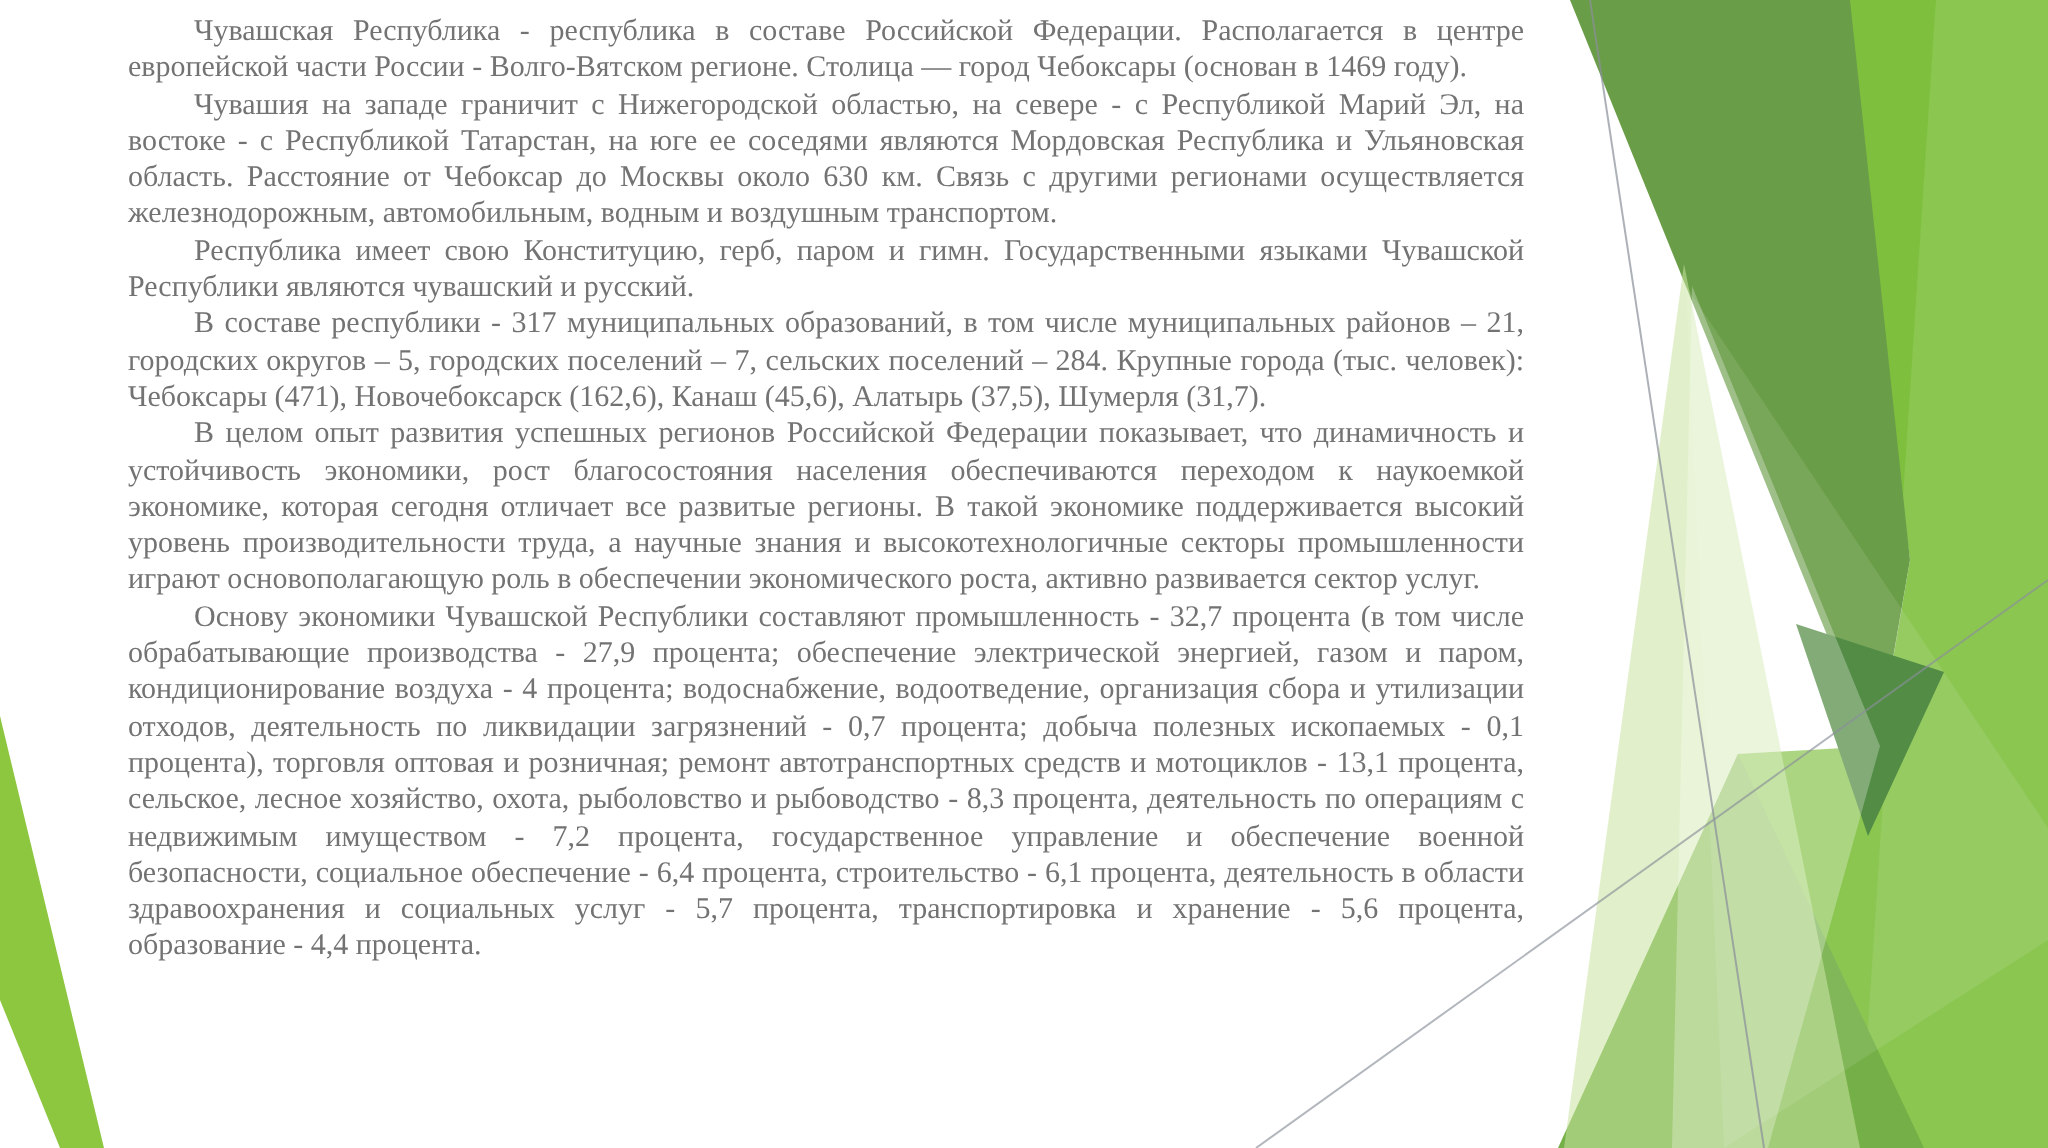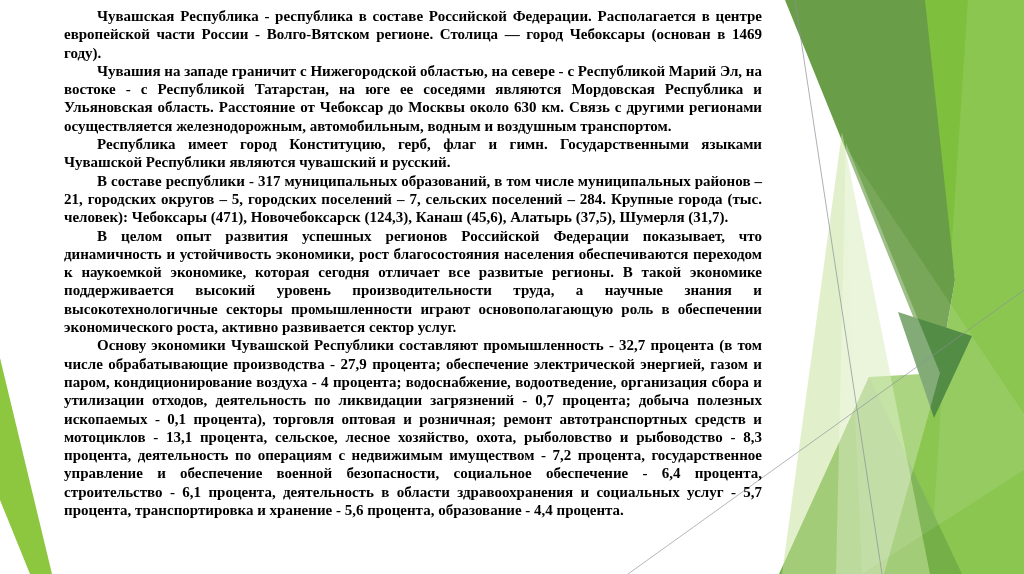--- a/index.html
+++ b/index.html
@@ -16,25 +16,24 @@
     position: absolute;
     left: 0; top: 0;
     width: 1024px; height: 574px;
     display: block;
   }
   .text-block {
     position: absolute;
     left: 64px;
     top: 7px;
     width: 698px;
-    color: #000000;
+    color: #737373;
     font-size: 15px;
     line-height: 18.3px;
     text-align: justify;
-    font-weight: bold;
   }
   .text-block p {
     margin: 0;
     padding: 0;
     text-indent: 33px;
   }
 </style>
 </head>
 <body>
 
@@ -61,19 +60,19 @@
     <line x1="795" y1="0" x2="882" y2="574" stroke-width="1" opacity="0.7" stroke="#8a909a"></line>
 
     <line x1="1024" y1="290" x2="628" y2="574" stroke-width="1" opacity="0.65" stroke="#8a909a"></line>
 
     <polygon points="0,358 0,500 30,574 52,574" fill="#8dc63f"></polygon>
   </svg>
 
   <div class="text-block">
     <p>Чувашская Республика - республика в составе Российской Федерации. Располагается в центре европейской части России - Волго-Вятском регионе. Столица — город Чебоксары (основан в 1469 году).</p>
     <p>Чувашия на западе граничит с Нижегородской областью, на севере - с Республикой Марий Эл, на востоке - с Республикой Татарстан, на юге ее соседями являются Мордовская Республика и Ульяновская область. Расстояние от Чебоксар до Москвы около 630 км. Связь с другими регионами осуществляется железнодорожным, автомобильным, водным и воздушным транспортом.</p>
-    <p>Республика имеет город Конституцию, герб, флаг и гимн. Государственными языками Чувашской Республики являются чувашский и русский.</p>
-    <p>В составе республики - 317 муниципальных образований, в том числе муниципальных районов – 21, городских округов – 5, городских поселений – 7, сельских поселений – 284. Крупные города (тыс. человек): Чебоксары (471), Новочебоксарск (124,3), Канаш (45,6), Алатырь (37,5), Шумерля (31,7).</p>
+    <p>Республика имеет свою Конституцию, герб, паром и гимн. Государственными языками Чувашской Республики являются чувашский и русский.</p>
+    <p>В составе республики - 317 муниципальных образований, в том числе муниципальных районов – 21, городских округов – 5, городских поселений – 7, сельских поселений – 284. Крупные города (тыс. человек): Чебоксары (471), Новочебоксарск (162,6), Канаш (45,6), Алатырь (37,5), Шумерля (31,7).</p>
     <p>В целом опыт развития успешных регионов Российской Федерации показывает, что динамичность и устойчивость экономики, рост благосостояния населения обеспечиваются переходом к наукоемкой экономике, которая сегодня отличает все развитые регионы. В такой экономике поддерживается высокий уровень производительности труда, а научные знания и высокотехнологичные секторы промышленности играют основополагающую роль в обеспечении экономического роста, активно развивается сектор услуг.</p>
     <p>Основу экономики Чувашской Республики составляют промышленность - 32,7 процента (в том числе обрабатывающие производства - 27,9 процента; обеспечение электрической энергией, газом и паром, кондиционирование воздуха - 4 процента; водоснабжение, водоотведение, организация сбора и утилизации отходов, деятельность по ликвидации загрязнений - 0,7 процента; добыча полезных ископаемых - 0,1 процента), торговля оптовая и розничная; ремонт автотранспортных средств и мотоциклов - 13,1 процента, сельское, лесное хозяйство, охота, рыболовство и рыбоводство - 8,3 процента, деятельность по операциям с недвижимым имуществом - 7,2 процента, государственное управление и обеспечение военной безопасности, социальное обеспечение - 6,4 процента, строительство - 6,1 процента, деятельность в области здравоохранения и социальных услуг - 5,7 процента, транспортировка и хранение - 5,6 процента, образование - 4,4 процента.</p>
   </div>
 
 </div>
 
 </body></html>

